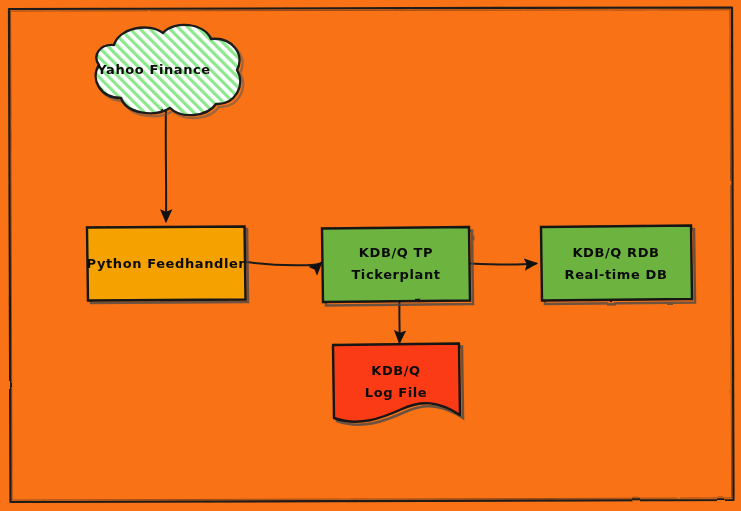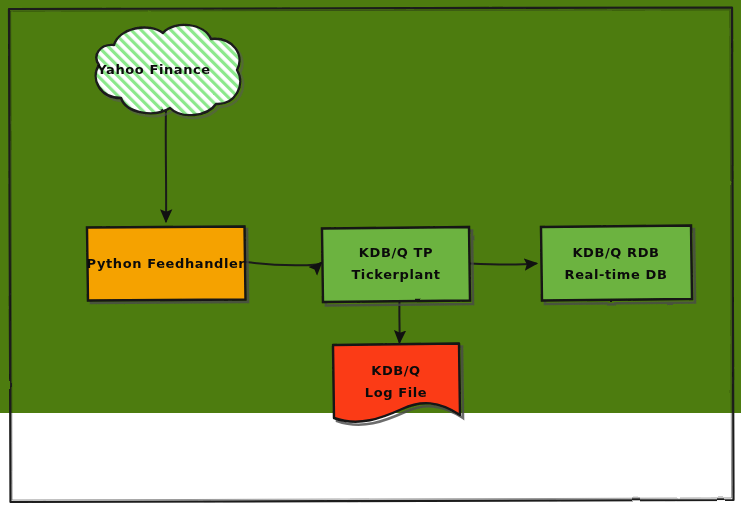--- a/index.html
+++ b/index.html
@@ -9,22 +9,22 @@
   }
   body {
     width: 741px;
     height: 511px;
     overflow: hidden;
     font-family: "DejaVu Sans", sans-serif;
   }
   #canvas {
     position: relative;
     width: 741px;
-    height: 413px;
-    background: #4d7c0f;
+    height: 511px;
+    background: #f97316;
     text-decoration: underline;
   }
   #diagram-svg {
     position: absolute;
     left: 0;
     top: 0;
     width: 741px;
     height: 511px;
   }
   .node-label {

